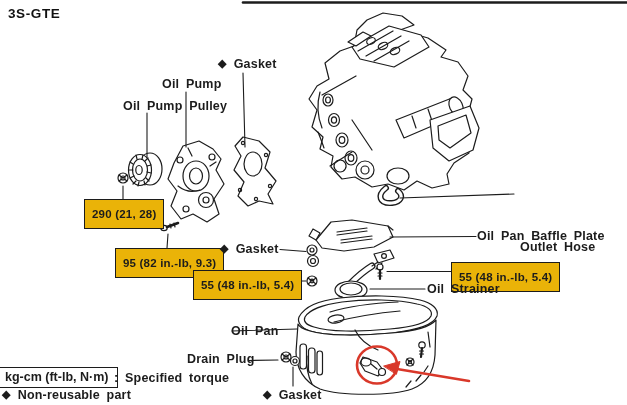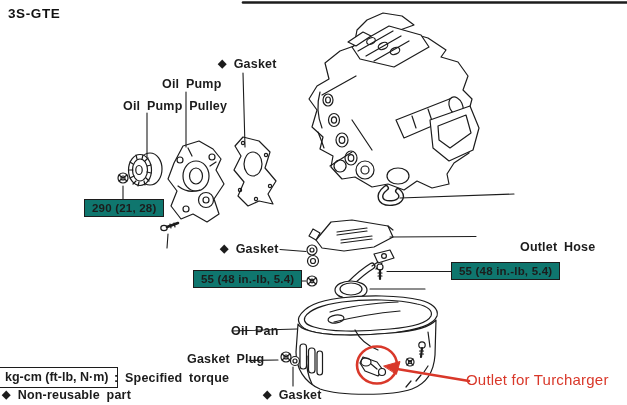--- a/index.html
+++ b/index.html
@@ -2,23 +2,23 @@
 <html><head>
 <meta charset="utf-8">
 <style>
   html,body{margin:0;padding:0;background:#fff;}
   #page{position:relative;width:627px;height:405px;background:#fff;overflow:hidden;
         font-family:"Liberation Sans",sans-serif;}
   svg{position:absolute;left:0;top:0;}
   .lbl{position:absolute;font-size:12.5px;font-weight:700;color:#1c1c1c;
        white-space:nowrap;word-spacing:3px;letter-spacing:.2px;line-height:14px;}
   .diamond{display:inline-block;margin-right:7px;font-size:11px;vertical-align:1px;}
-  .tbox{position:absolute;border:1.6px solid #1c1c1c;background:#0f766e;
+  .tbox{position:absolute;border:1.6px solid #1c1c1c;background:#eab308;
         font-size:11.5px;font-weight:700;color:#1c1c1c;white-space:nowrap;
-        padding:2px 7px;letter-spacing:.2px;}
+        padding:8px 7px;letter-spacing:.2px;}
   .legendbox{position:absolute;left:-10px;top:367px;border:1.7px solid #1c1c1c;
         background:#fff;font-size:12.5px;font-weight:700;color:#1c1c1c;
         padding:2px 9px 3px 14px;white-space:nowrap;}
   .title{position:absolute;left:8px;top:6px;font-size:13.5px;font-weight:700;
         color:#111;letter-spacing:.6px;}
   .redlbl{position:absolute;color:#d9382a;font-size:15px;font-weight:400;
         white-space:nowrap;line-height:16px;letter-spacing:.2px;}
 </style>
 </head>
 <body>
@@ -208,36 +208,38 @@
   <div class="title">3S-GTE</div>
 
   <div class="lbl" style="left:218px;top:56px;"><span class="diamond">◆</span><span>Gasket</span></div>
 
   <div class="lbl" style="left:162px;top:77px;">Oil Pump</div>
 
   <div class="lbl" style="left:94px;top:99px;margin-left:29px;">Oil Pump Pulley</div>
 
   <div class="tbox" style="left:84px;top:199px;">290 (21, 28)</div>
 
+  <div class="tbox" style="left:115px;top:248px;">95 (82 in.-lb, 9.3)</div>
 
   <div class="lbl" style="left:220px;top:241px;"><span class="diamond">◆</span><span>Gasket</span></div>
 
   <div class="tbox" style="left:193px;top:270px;">55 (48 in.-lb, 5.4)</div>
 
   <div class="tbox" style="left:451px;top:262px;">55 (48 in.-lb, 5.4)</div>
 
   <div class="lbl" style="left:520px;top:201px;margin-top:39px;">Outlet Hose</div>
 
-
+  <div class="lbl" style="left:477px;top:229px;">Oil Pan Baffle Plate</div>
+
+  <div class="lbl" style="left:427px;top:282px;">Oil Strainer</div>
 
   <div class="lbl" style="left:191px;top:324px;margin-left:40px;">Oil Pan</div>
 
-  <div class="lbl" style="left:187px;top:352px;">Gasket Plug</div>
+  <div class="lbl" style="left:187px;top:352px;">Drain Plug</div>
 
   <div class="lbl" style="left:263px;top:387px;"><span class="diamond">◆</span><span>Gasket</span></div>
 
   <div class="legendbox">kg-cm (ft-lb, N·m)</div>
   <div class="lbl" style="left:114px;top:371px;">:  Specified torque</div>
   <div class="lbl" style="left:2px;top:387px;"><span class="diamond">◆</span><span>Non-reusable part</span></div>
 
-  <div class="redlbl" style="left:466px;top:372px;">Outlet for Turcharger</div>
 
 </div>
 
 </body></html>

